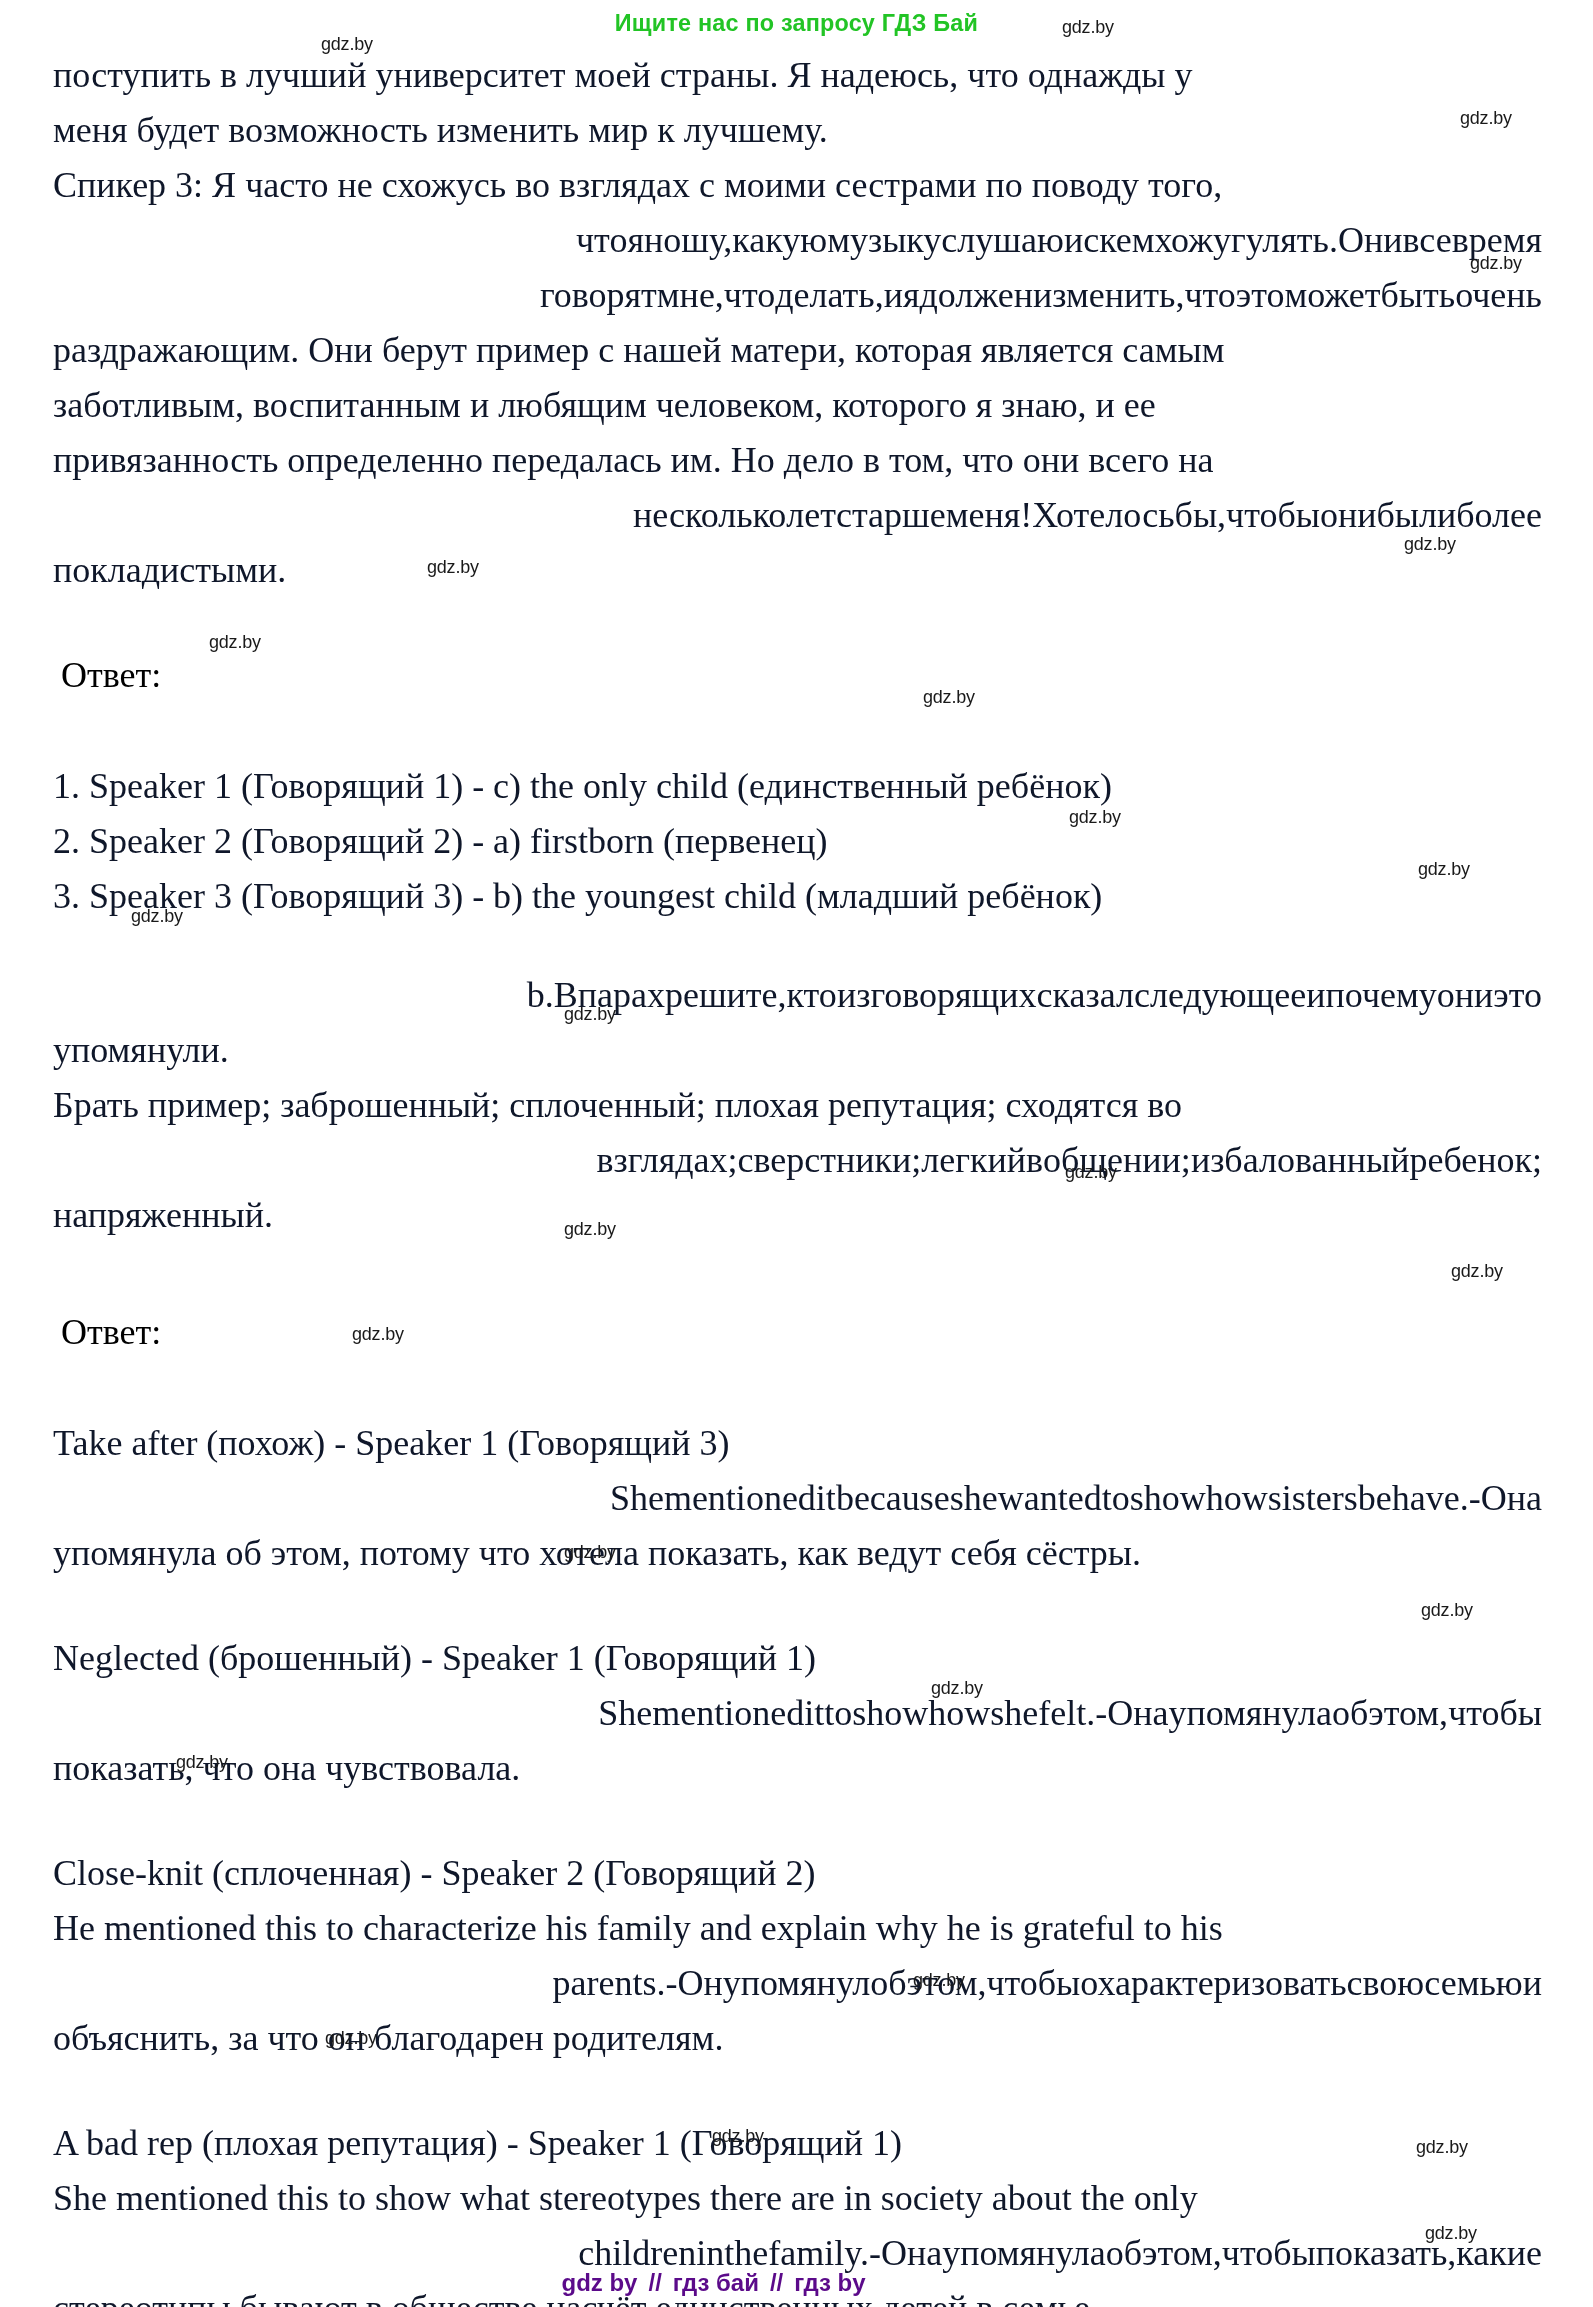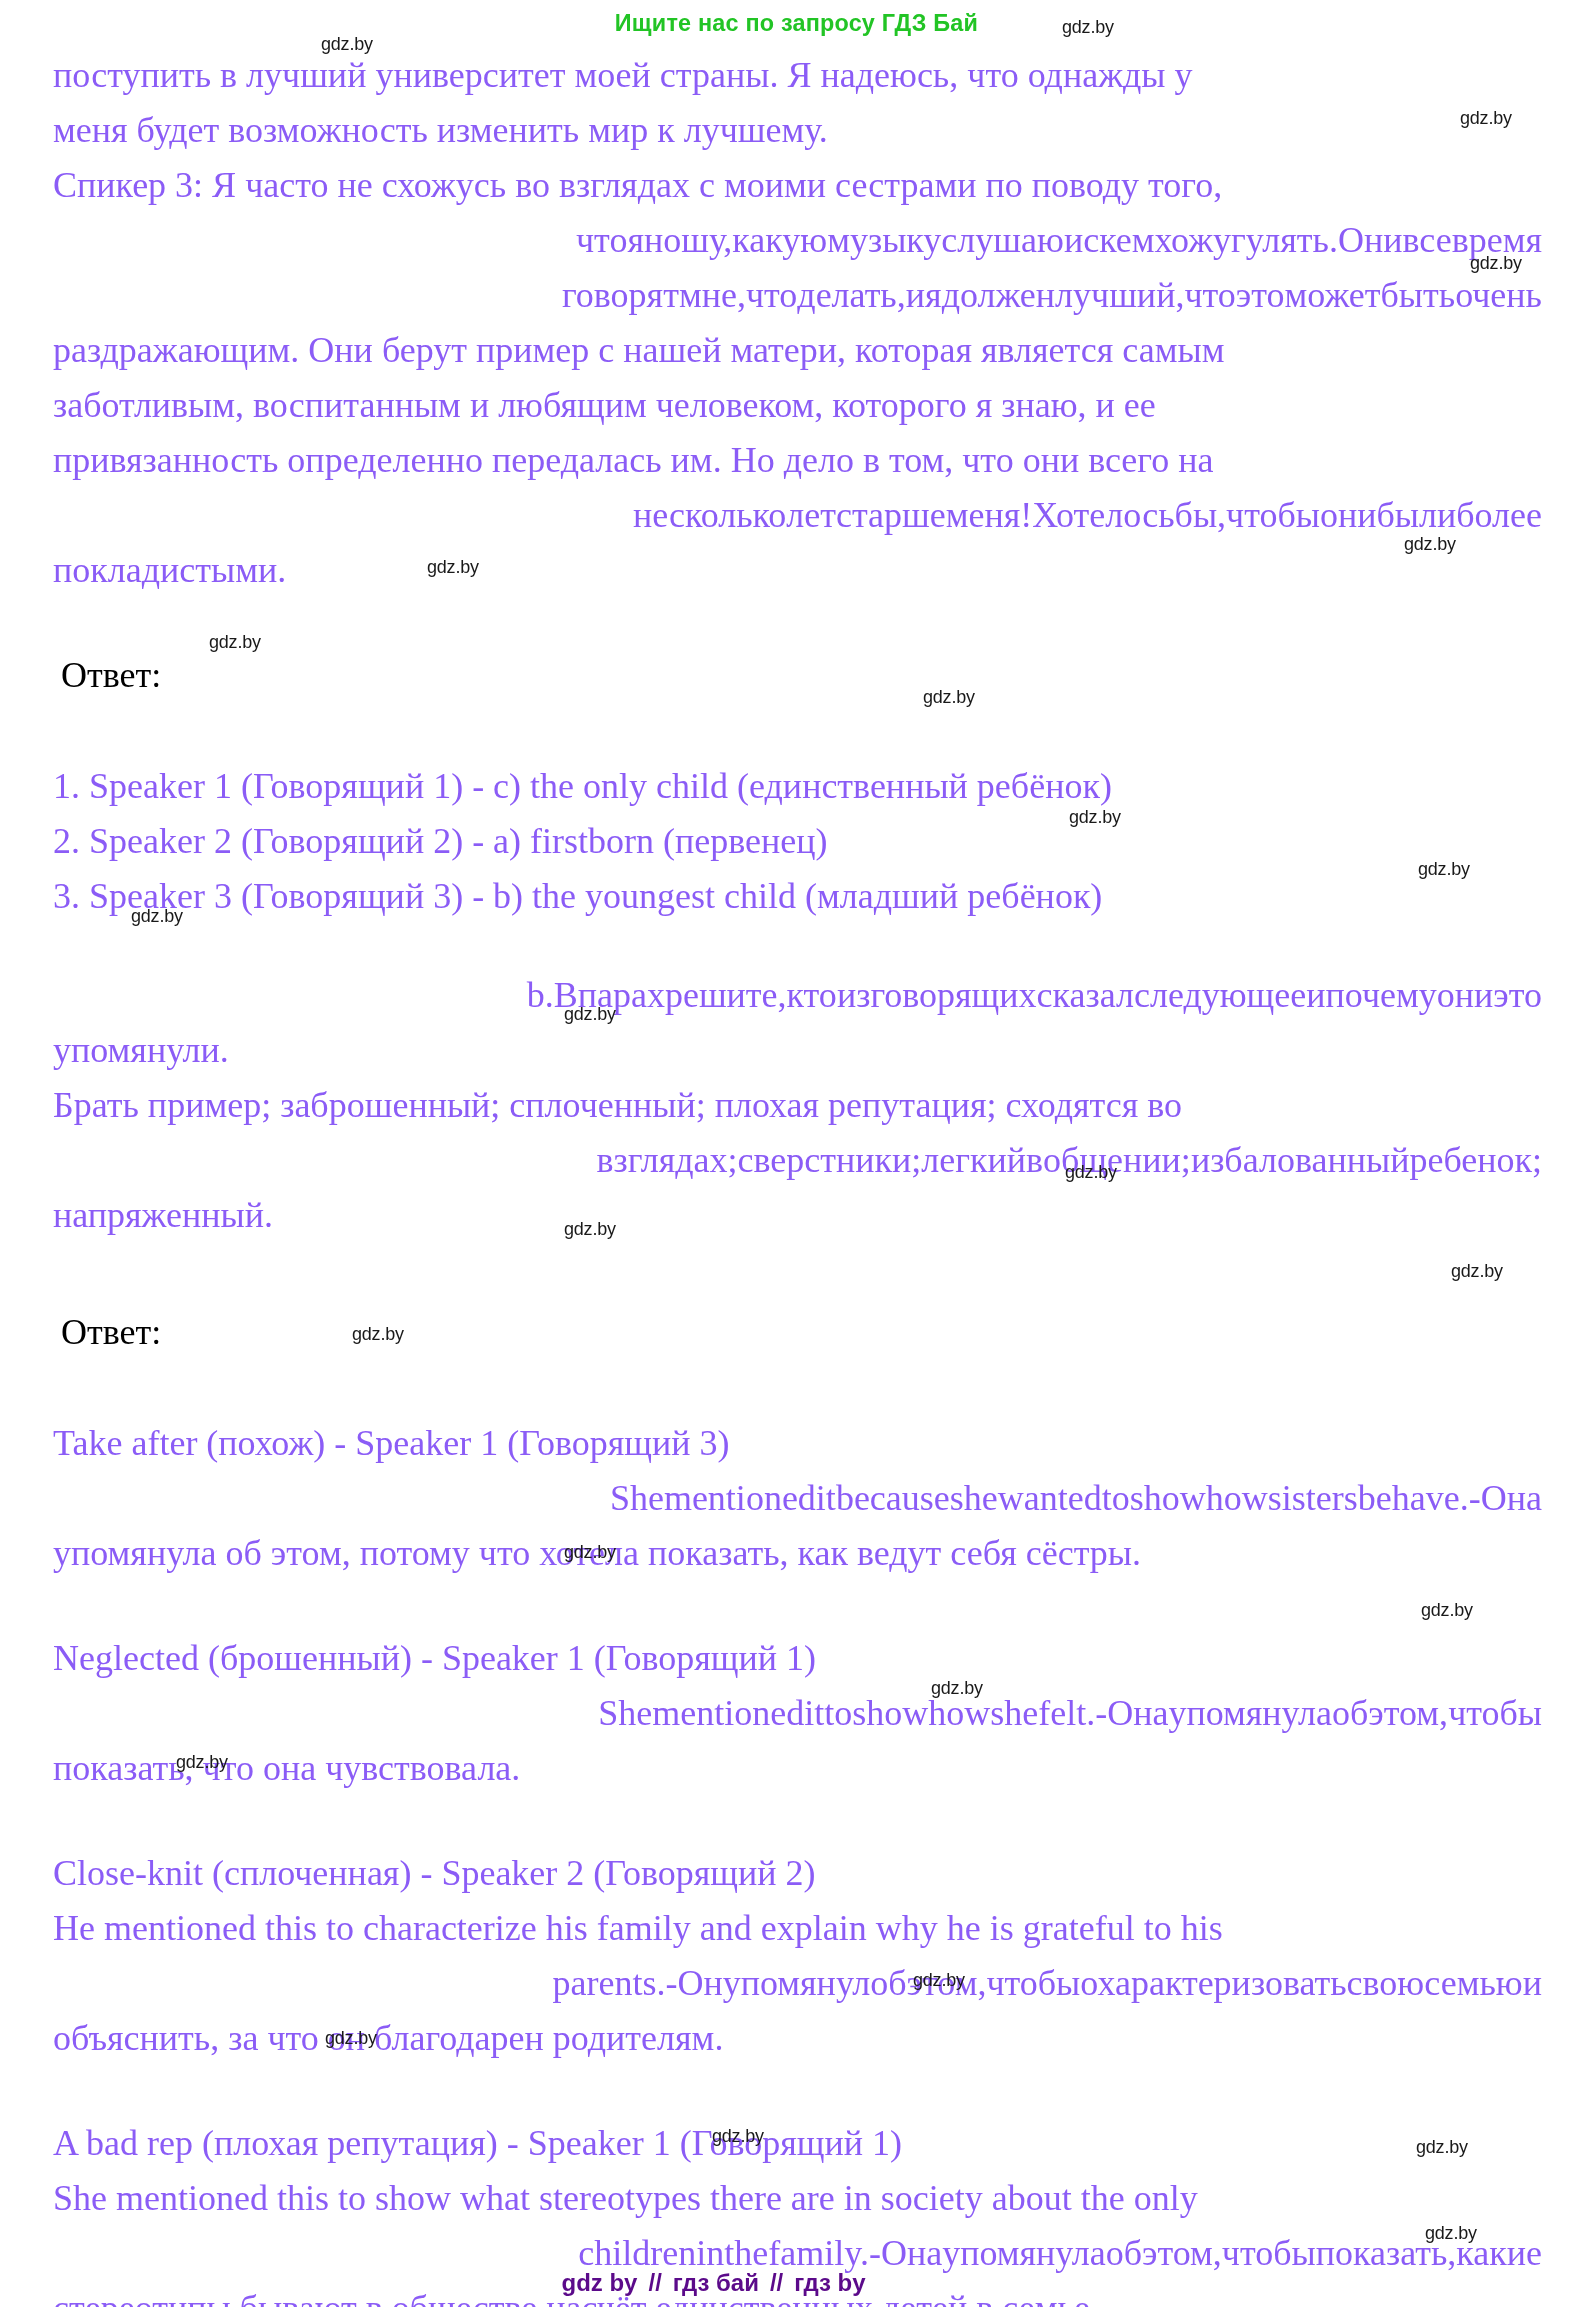--- a/index.html
+++ b/index.html
@@ -55,21 +55,21 @@
   #content {
     position: absolute;
     left: 53px;
     top: 48px;
     width: 1489px;
   }
 
   .para {
     font-size: 36px;
     line-height: 1.0;
-    color: #8b5cf6;
+    color: #0f172a;
     margin: 0;
     font-stretch: condensed;
     transform-origin: left top;
   }
 
   .line {
     display: block;
     white-space: nowrap;
     font-size: 36px;
     line-height: 55px;
@@ -141,21 +141,21 @@
           <span>время</span>
         </span>
       <span class="line stretch">
           <span>говорят</span>
           <span>мне,</span>
           <span>что</span>
           <span>делать,</span>
           <span>и</span>
           <span>я</span>
           <span>должен</span>
-          <span>лучший,</span>
+          <span>изменить,</span>
           <span>что</span>
           <span>это</span>
           <span>может</span>
           <span>быть</span>
           <span>очень</span>
         </span>
       <span class="line">раздражающим. Они берут пример с нашей матери, которая является самым</span>
       <span class="line">заботливым, воспитанным и любящим человеком, которого я знаю, и ее</span>
       <span class="line">привязанность определенно передалась им. Но дело в том, что они всего на</span>
       <span class="line stretch">

